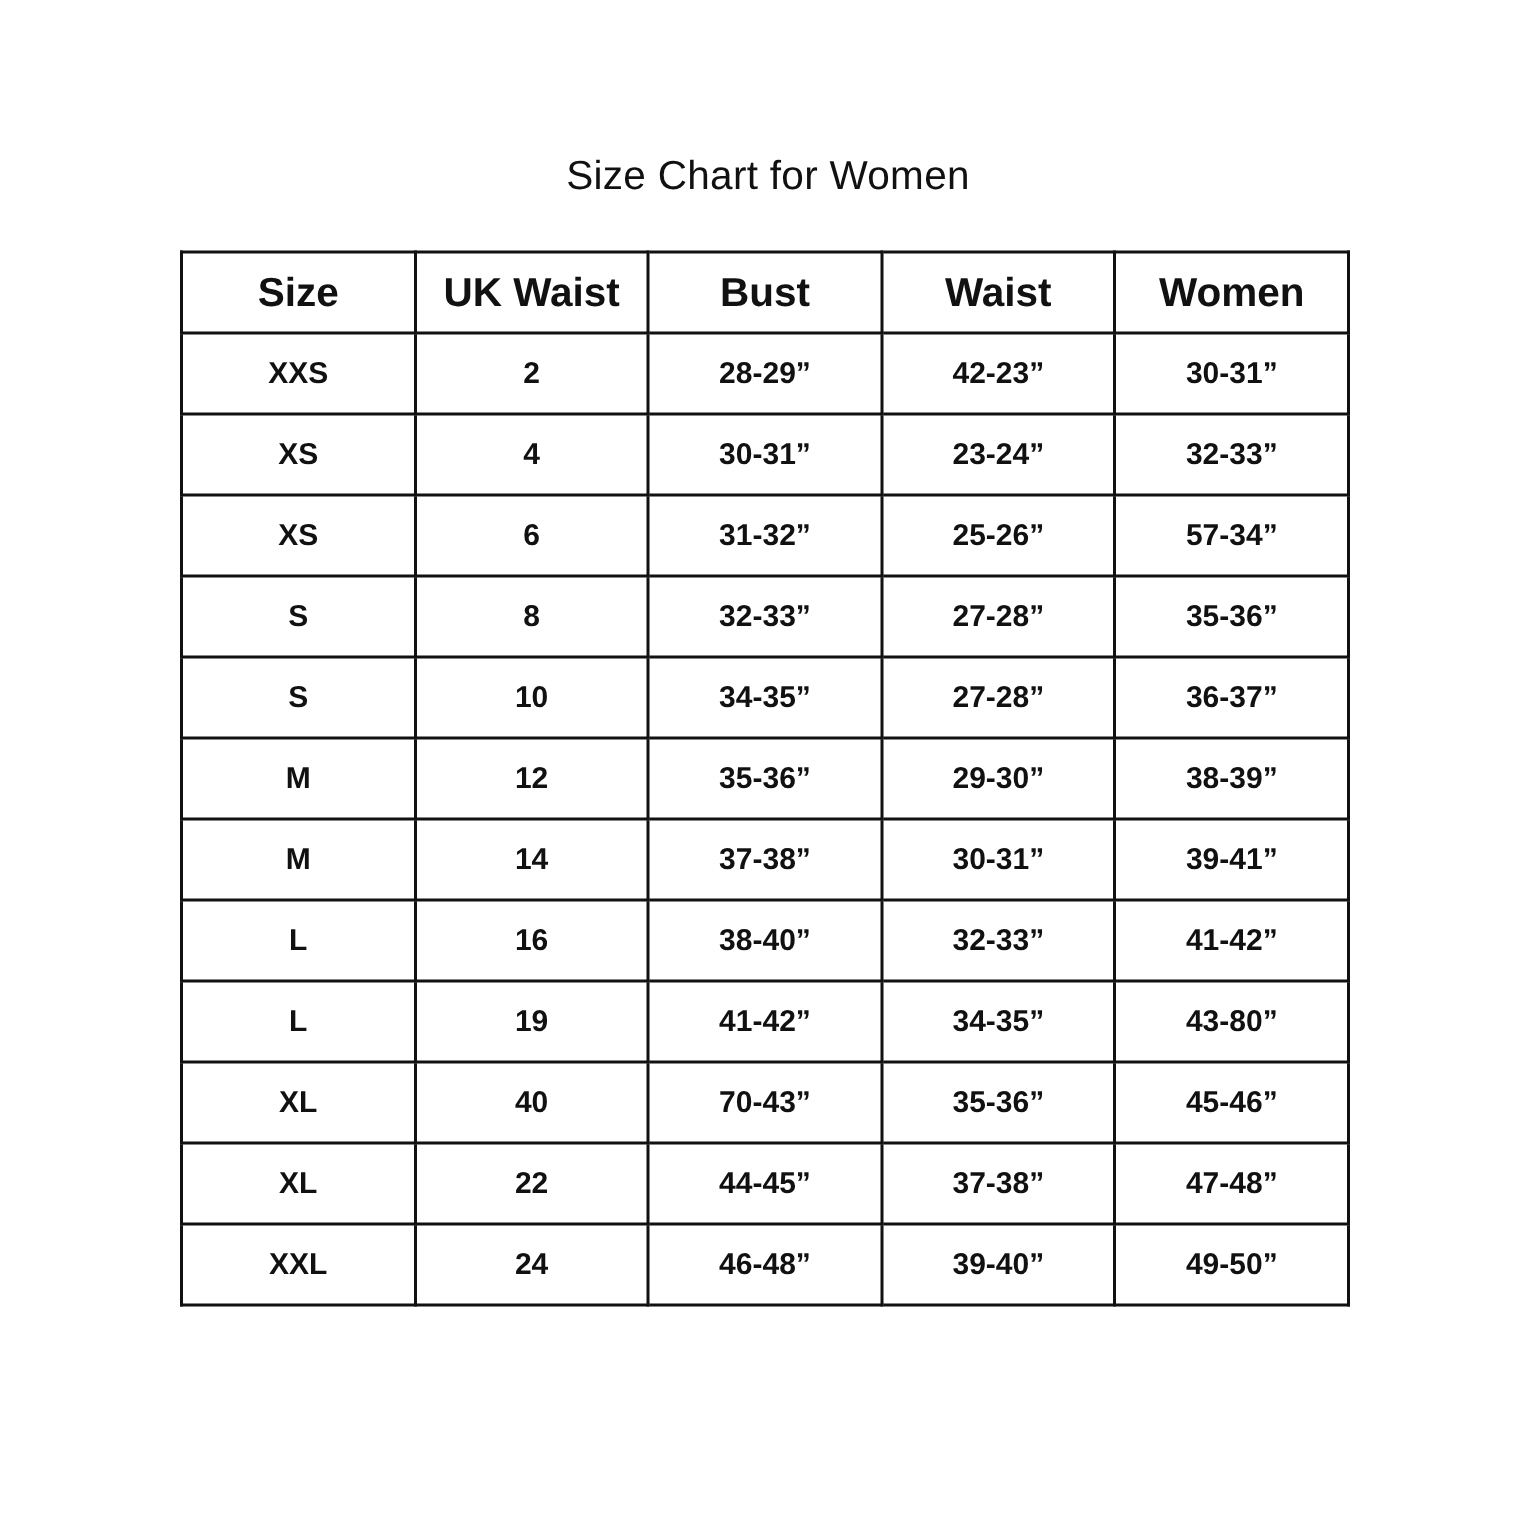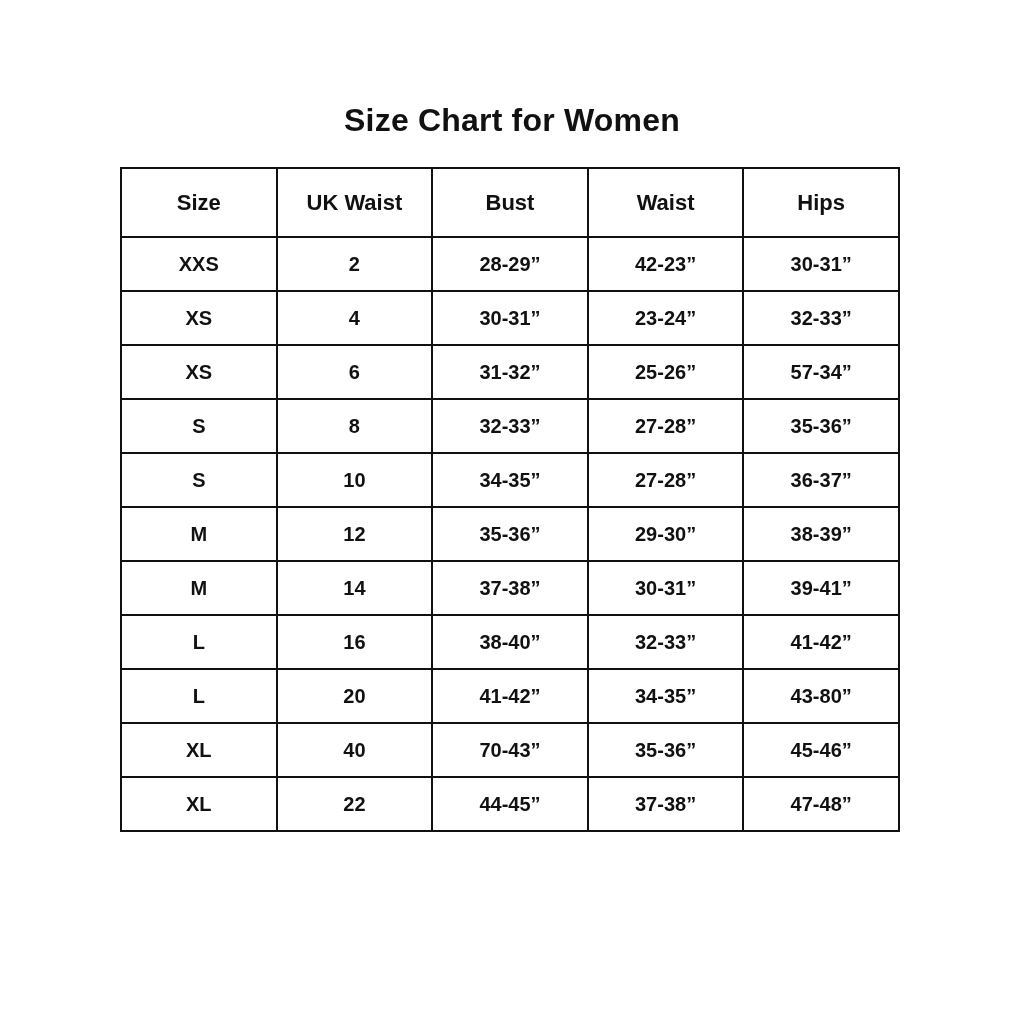--- a/index.html
+++ b/index.html
@@ -11,64 +11,64 @@
     background: #ffffff;
     font-family: "Liberation Sans", "DejaVu Sans", sans-serif;
     color: #111111;
   }
   .chart-title {
     position: absolute;
     top: 102px;
     left: 0;
     width: 100%;
     text-align: center;
-    font-size: 32px;
-    font-weight: bold;
+    font-size: 27px;
+    font-weight: normal;
     letter-spacing: 0.2px;
     color: #111111;
   }
   table.size-chart {
     position: absolute;
     left: 120px;
     top: 167px;
     width: 780px;
     border-collapse: collapse;
     table-layout: fixed;
   }
   table.size-chart th,
   table.size-chart td {
     border: 2.5px solid #111111;
     text-align: center;
     vertical-align: middle;
     font-weight: bold;
     background: #ffffff;
   }
   table.size-chart th {
-    height: 69px;
-    font-size: 22px;
+    height: 54px;
+    font-size: 27px;
   }
   table.size-chart td {
     height: 54px;
     font-size: 20px;
   }
 </style>
 </head>
 <body>
 
 <div class="page">
   <div class="chart-title">Size Chart for Women</div>
 
   <table class="size-chart">
     <thead>
       <tr>
           <th>Size</th>
           <th>UK Waist</th>
           <th>Bust</th>
           <th>Waist</th>
-          <th>Hips</th>
+          <th>Women</th>
         </tr>
     </thead>
     <tbody>
         <tr>
           <td>XXS</td>
           <td>2</td>
           <td>28-29”</td>
           <td>42-23”</td>
           <td>30-31”</td>
         </tr>
@@ -116,34 +116,41 @@
         </tr>
         <tr>
           <td>L</td>
           <td>16</td>
           <td>38-40”</td>
           <td>32-33”</td>
           <td>41-42”</td>
         </tr>
         <tr>
           <td>L</td>
-          <td>20</td>
+          <td>19</td>
           <td>41-42”</td>
           <td>34-35”</td>
           <td>43-80”</td>
         </tr>
         <tr>
           <td>XL</td>
           <td>40</td>
           <td>70-43”</td>
           <td>35-36”</td>
           <td>45-46”</td>
         </tr>
         <tr>
           <td>XL</td>
           <td>22</td>
           <td>44-45”</td>
           <td>37-38”</td>
           <td>47-48”</td>
         </tr>
+        <tr>
+          <td>XXL</td>
+          <td>24</td>
+          <td>46-48”</td>
+          <td>39-40”</td>
+          <td>49-50”</td>
+        </tr>
       </tbody>
   </table>
 </div>
 
 </body></html>

